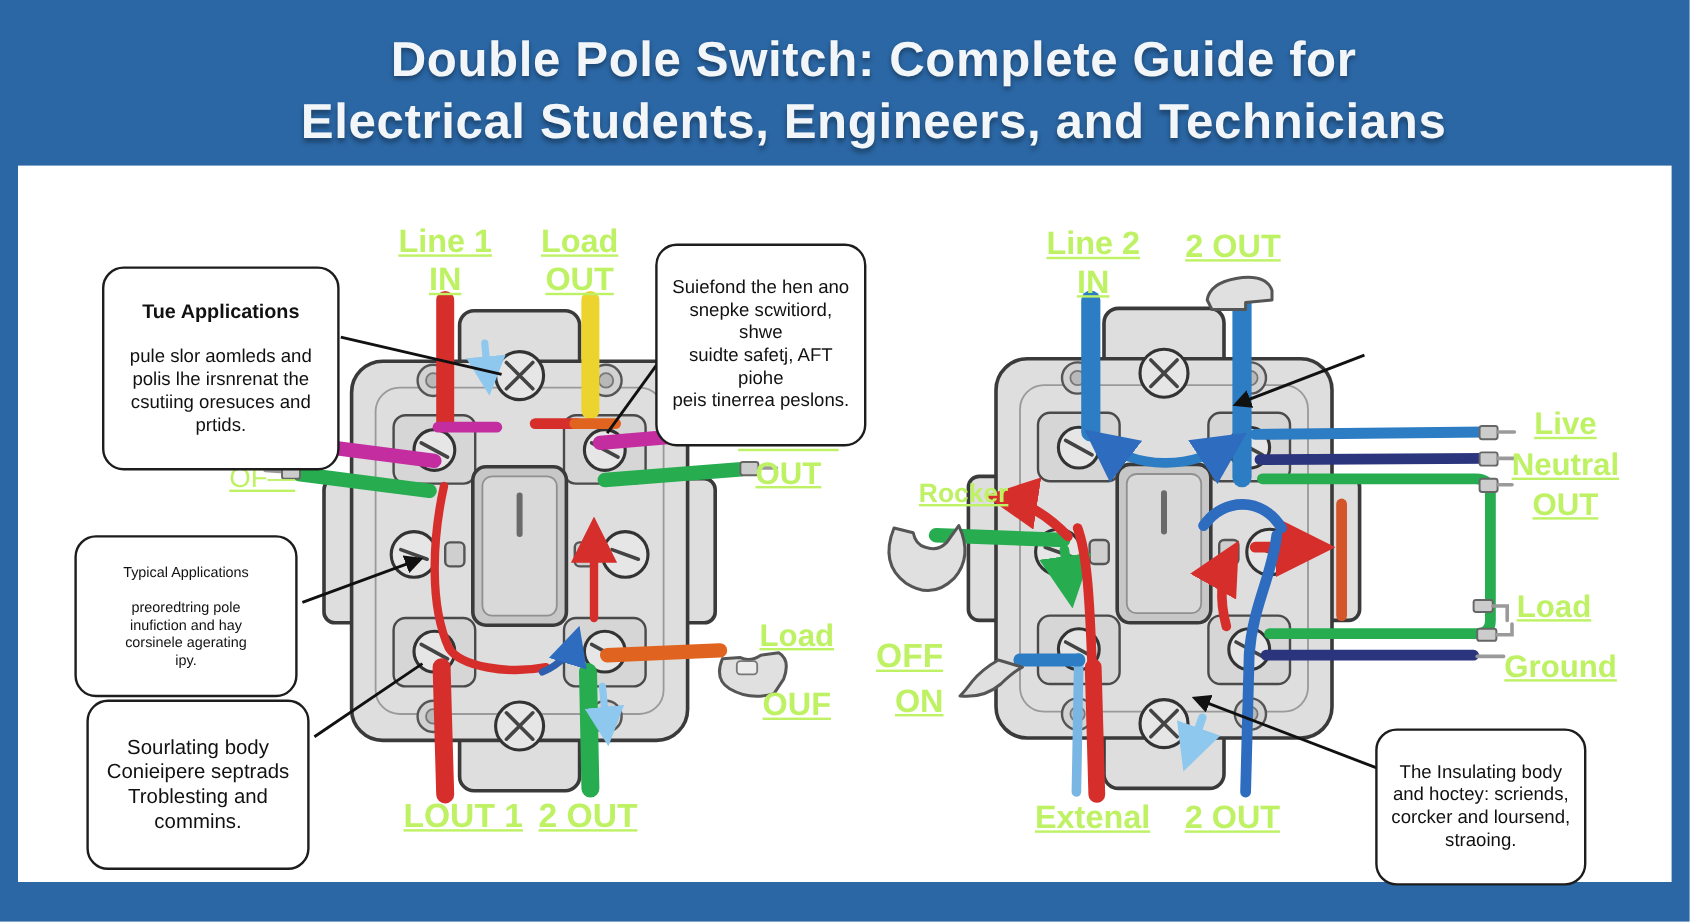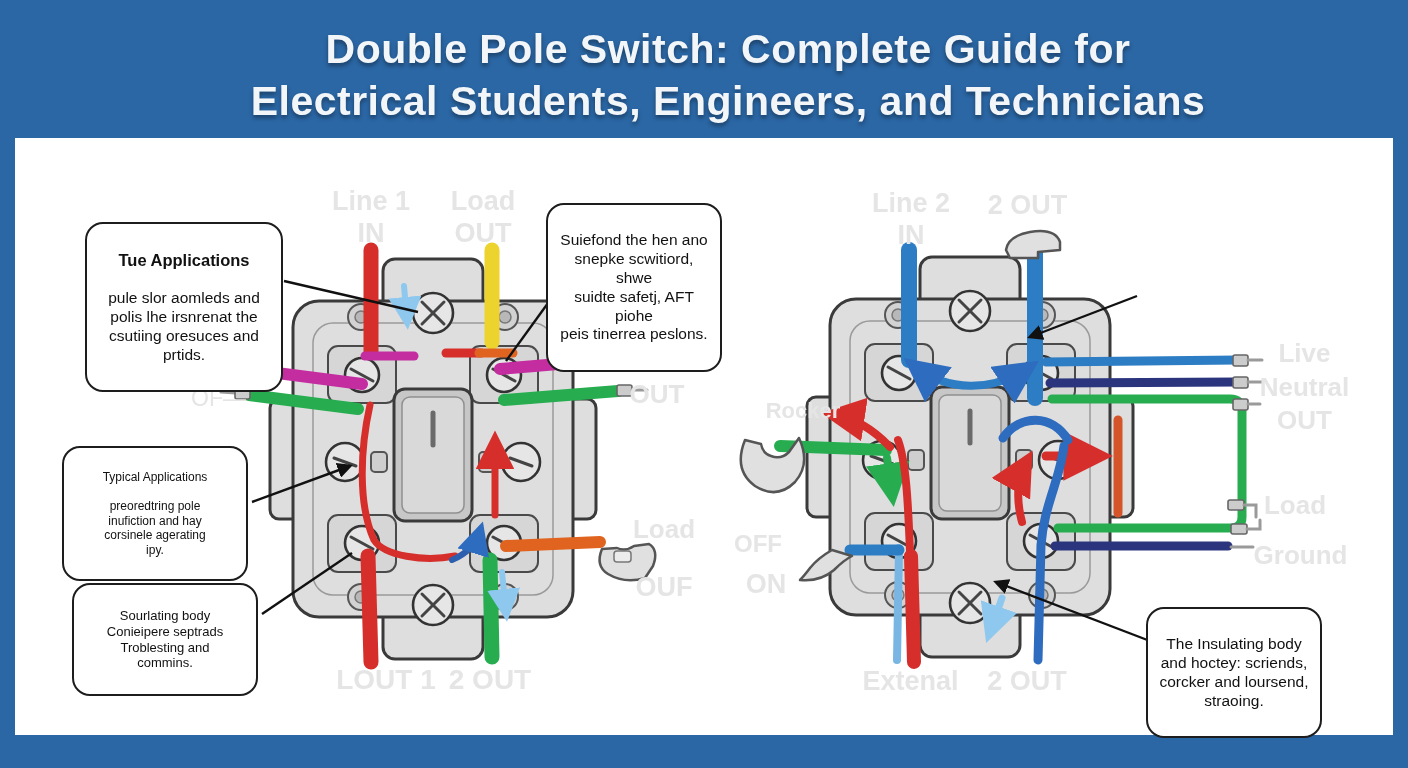--- a/index.html
+++ b/index.html
@@ -3,22 +3,22 @@
 <meta charset="utf-8">
 <style>
   html,body{margin:0;padding:0;}
   .page{position:relative;width:1408px;height:768px;background:#2b67a5;overflow:hidden;
         font-family:"Liberation Sans",sans-serif;}
   .art{position:absolute;left:0;top:0;}
   .title{position:absolute;left:0;width:1408px;text-align:center;color:#f3f6f9;
          font-weight:bold;font-size:41px;letter-spacing:.5px;
          text-shadow:0 3px 4px rgba(0,0,0,.38);padding-left:24px;}
   .t1{top:26px;} .t2{top:78px;}
-  .lbl{position:absolute;font-weight:bold;color:#e5e5e5;text-align:center;
-       white-space:pre-line;line-height:1.18;}
+  .lbl{position:absolute;font-weight:bold;color:#bef264;text-align:center;
+       white-space:pre-line;line-height:1.18;text-decoration:underline;}
   .callout{position:absolute;background:#ffffff;border:2.5px solid #1d1d1d;
            border-radius:18px;padding:7px 8px;text-align:center;font-size:15.5px;
            line-height:1.22;color:#111;white-space:pre-line;}
   .callout .ct{font-weight:bold;font-size:16.5px;}
   .body{fill:#dedede;stroke:#3a3a3a;stroke-width:3;}
   .screw{fill:#e6e6e6;stroke:#333;stroke-width:2.6;}
   .housing{fill:#d6d6d6;stroke:#4a4a4a;stroke-width:2;}
   .holeo{fill:#d2d2d2;stroke:#555;stroke-width:2;}
   .holei{fill:#b8b8b8;stroke:#777;stroke-width:1.5;}
   .slot{stroke:#444;stroke-width:3;stroke-linecap:round;}
@@ -210,21 +210,21 @@
 OUT</div>
 <div class="lbl" style="left:612px;top:514px;width:104px;font-size:26px;">Load</div>
 <div class="lbl" style="left:612px;top:572px;width:104px;font-size:27px;text-align:center;">OUF</div>
 <div class="lbl" style="left:326px;top:663px;width:120px;font-size:28px;">LOUT 1</div>
 <div class="lbl" style="left:440px;top:663px;width:100px;font-size:28px;">2 OUT</div>
 
 <div class="lbl" style="left:851px;top:188px;width:120px;font-size:27px;">Line 2
 IN</div>
 <div class="lbl" style="left:965px;top:190px;width:125px;font-size:27px;">2 OUT</div>
 <div class="lbl" style="left:709px;top:398px;width:100px;font-size:22px;margin-left:44px;">Rocker</div>
-<div class="lbl" style="left:728px;top:530px;width:60px;font-size:24px;">OFF</div>
+<div class="lbl" style="left:728px;top:530px;width:60px;font-size:28px;">OFF</div>
 <div class="lbl" style="left:736px;top:569px;width:60px;font-size:27px;">ON</div>
 <div class="lbl" style="left:858px;top:666px;width:105px;font-size:27px;">Extenal</div>
 <div class="lbl" style="left:982px;top:666px;width:90px;font-size:27px;">2 OUT</div>
 <div class="lbl" style="left:1262px;top:338px;width:85px;font-size:26px;">Live</div>
 <div class="lbl" style="left:1252px;top:372px;width:105px;font-size:26px;">Neutral</div>
 <div class="lbl" style="left:1262px;top:405px;width:85px;font-size:26px;">OUT</div>
 <div class="lbl" style="left:1250px;top:490px;width:90px;font-size:26px;">Load</div>
 <div class="lbl" style="left:1248px;top:540px;width:105px;font-size:26px;">Ground</div>
 
 <div class="callout" style="left:85px;top:222px;width:178px;">
@@ -240,21 +240,21 @@
 suidte safetj, AFT piohe
 peis tinerrea peslons.</div>
 </div>
 <div class="callout" style="left:62px;top:446px;width:166px;font-size:12px;">
   <div>Typical Applications</div>
   <div>preoredtring pole
 inufiction and hay
 corsinele agerating
 ipy.</div>
 </div>
-<div class="callout" style="left:72px;top:583px;width:166px;font-size:13px;">
+<div class="callout" style="left:72px;top:583px;width:166px;font-size:17px;">
   <div>Sourlating body
 Conieipere septrads
 Troblesting and
 commins.</div>
 </div>
 <div class="callout" style="left:1146px;top:607px;width:156px;">
   <div>The Insulating body
 and hoctey: scriends,
 corcker and loursend,
 straoing.</div>

